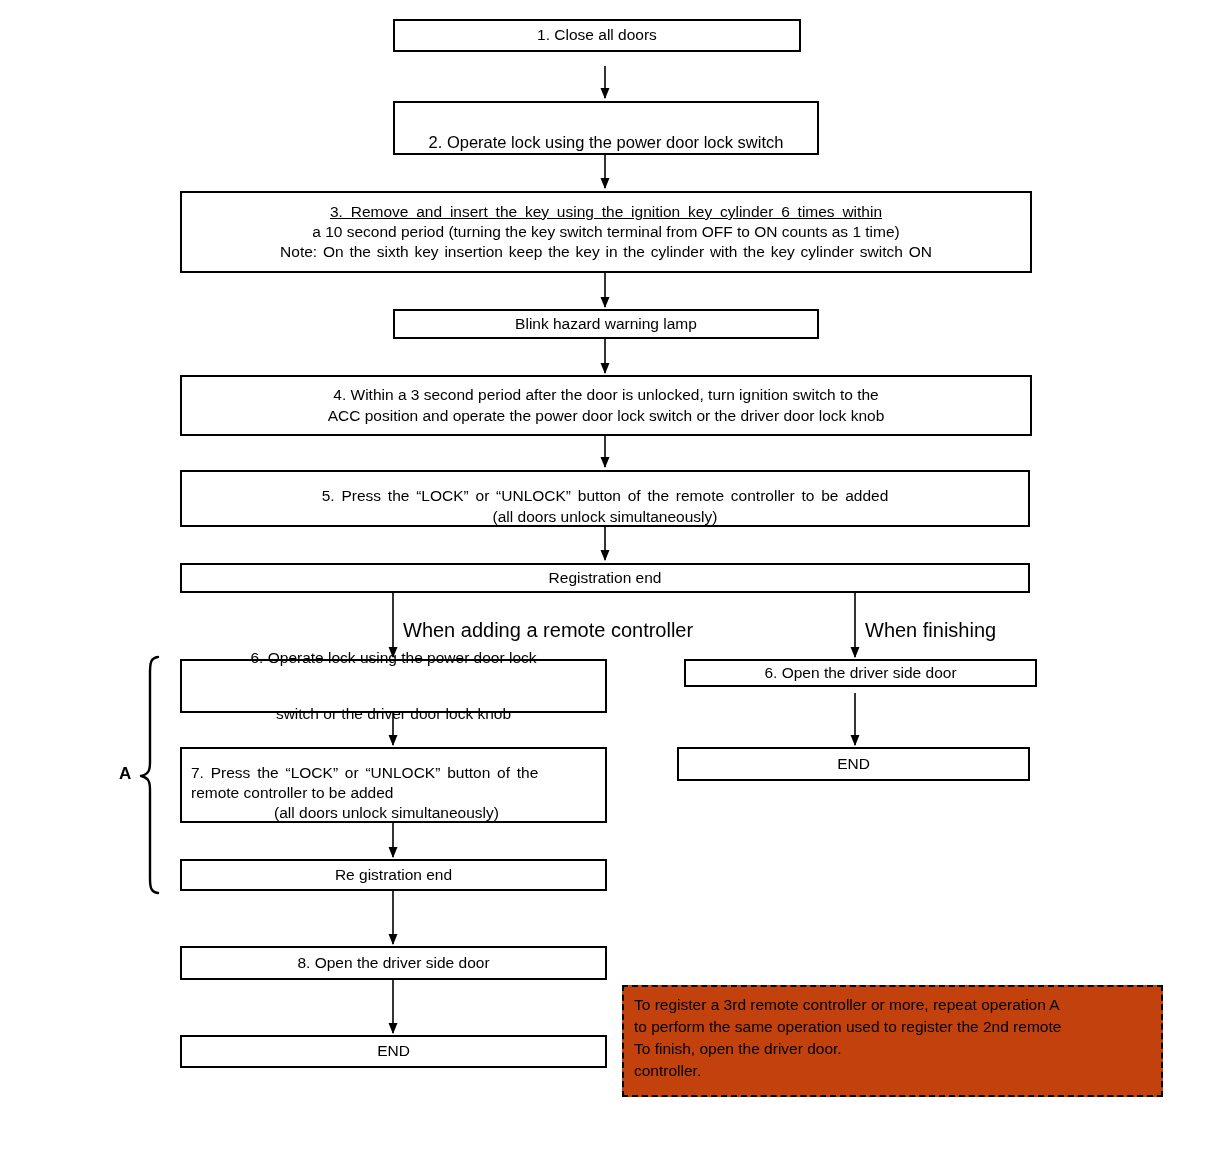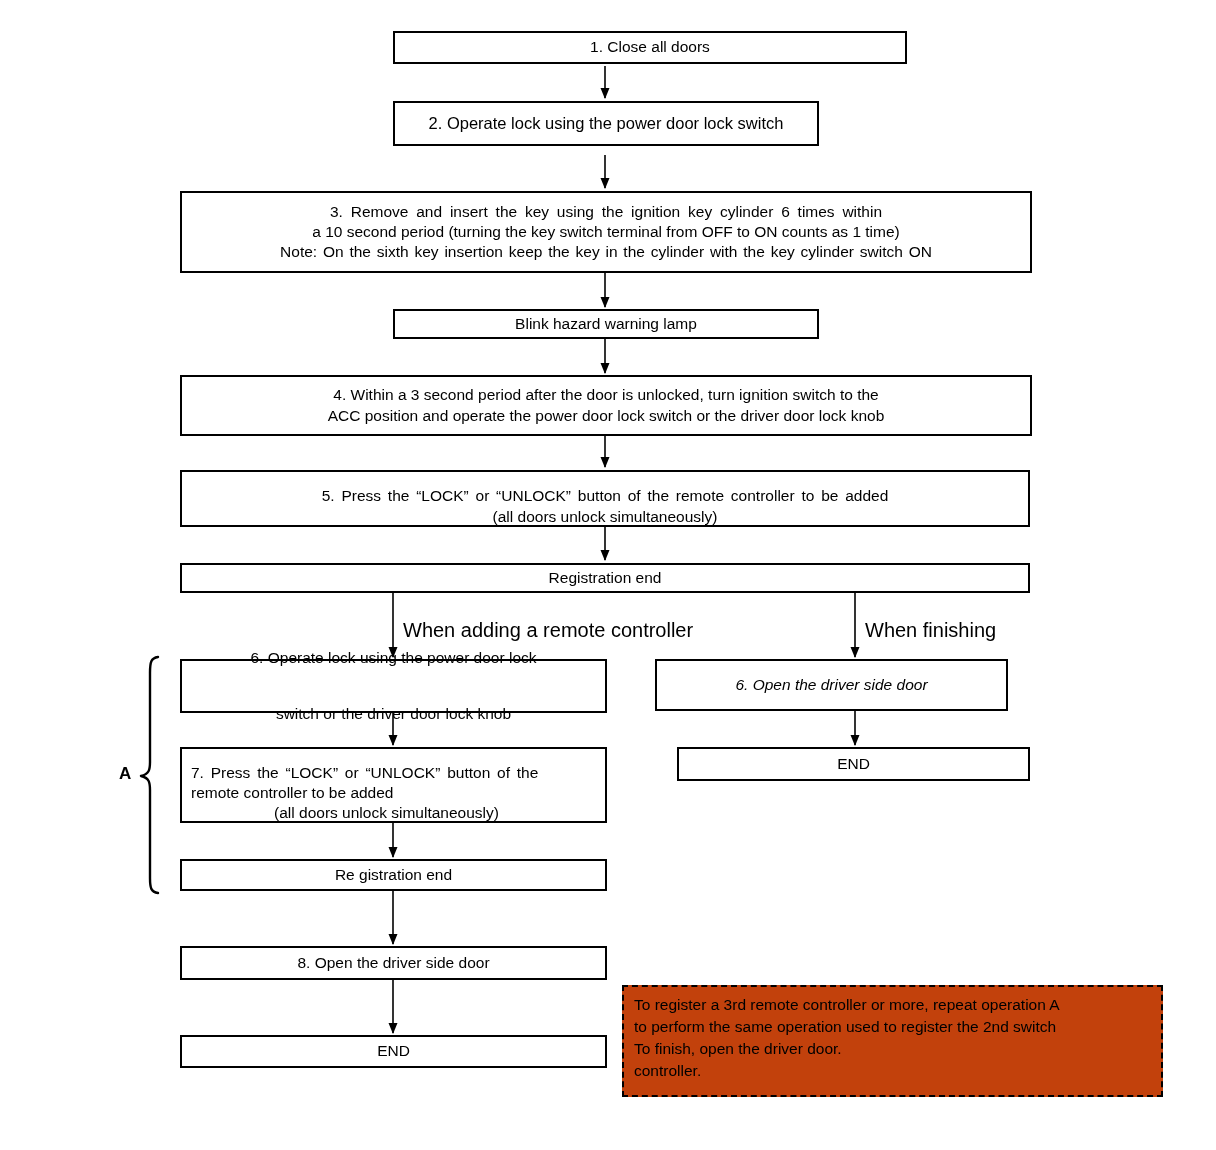--- a/index.html
+++ b/index.html
@@ -23,21 +23,21 @@
     justify-content: center;
     text-align: center;
     font-size: 15.5px;
     line-height: 1.3;
   }
   .node .ln { width: 100%; }
   .node.left-align { align-items: flex-start; text-align: left; padding-left: 9px; padding-right: 23px; }
   .node.left-align .ln.center { text-align: center; }
   .ws1 { word-spacing: 1.5px; }
   .ws2 { word-spacing: 2.5px; margin-top: 16px; }
-  .ws3 { word-spacing: 3.5px; }
+  .ws3 { word-spacing: 3.5px; text-decoration: underline; }
   .edge-label {
     position: absolute;
     font-size: 20px;
     white-space: nowrap;
   }
   .loop-label {
     position: absolute;
     font-size: 17px;
     font-weight: 700;
   }
@@ -80,25 +80,25 @@
       <line x1="855" y1="593" x2="855" y2="657" marker-end="url(#ah)"></line>
       <line x1="393" y1="713" x2="393" y2="745" marker-end="url(#ah)"></line>
       <line x1="393" y1="823" x2="393" y2="857" marker-end="url(#ah)"></line>
       <line x1="393" y1="891" x2="393" y2="944" marker-end="url(#ah)"></line>
       <line x1="393" y1="980" x2="393" y2="1033" marker-end="url(#ah)"></line>
       <line x1="855" y1="693" x2="855" y2="745" marker-end="url(#ah)"></line>
     </g>
     <path d="M 158 657 C 151 658, 150 662, 150 673 L 150 762 C 150 770, 149 774, 141 776 C 149 778, 150 782, 150 790 L 150 878 C 150 888, 151 892, 158 893" fill="none" stroke="#000000" stroke-width="2.4" stroke-linecap="round" stroke-linejoin="round"></path>
   </svg>
 
-  <div class="node" style="left:393px; top:31px; width:514px; height:33px;">
+  <div class="node" style="left:393px; top:19px; width:408px; height:33px;">
     <div class="ln">1. Close all doors</div>
   </div>
 
-  <div class="node" style="left:393px; top:101px; width:426px; height:45px; font-size:16.5px;">
+  <div class="node" style="left:393px; top:101px; width:426px; height:54px; font-size:16.5px;justify-content:flex-end;">
     <div class="ln">2. Operate lock using the power door lock switch</div>
   </div>
 
   <div class="node" style="left:180px; top:191px; width:852px; height:82px;">
     <div class="ln ws3">3. Remove and insert the key using the ignition key cylinder 6 times within</div>
     <div class="ln">a 10 second period (turning the key switch terminal from OFF to ON counts as 1 time)</div>
     <div class="ln ws1">Note: On the sixth key insertion keep the key in the cylinder with the key cylinder switch ON</div>
   </div>
 
   <div class="node" style="left:393px; top:309px; width:426px; height:30px;">
@@ -120,21 +120,21 @@
   </div>
 
   <div class="edge-label" style="left:403px; top:619px;">When adding a remote controller</div>
   <div class="edge-label" style="left:865px; top:619px;">When finishing</div>
 
   <div class="node" style="left:180px; top:659px; width:427px; height:54px;gap:35px;">
     <div class="ln">6. Operate lock using the power door lock</div>
     <div class="ln">switch or the driver door lock knob</div>
   </div>
 
-  <div class="node" style="left:655px; top:659px; width:353px; height:52px;font-style:italic;">
+  <div class="node" style="left:684px; top:659px; width:353px; height:28px;">
     <div class="ln">6. Open the driver side door</div>
   </div>
 
   <div class="node left-align" style="left:180px; top:747px; width:427px; height:76px;">
     <div class="ln ws2">7. Press the “LOCK” or “UNLOCK” button of the</div>
     <div class="ln">remote controller to be added</div>
     <div class="ln center">(all doors unlock simultaneously)</div>
   </div>
 
   <div class="node" style="left:180px; top:859px; width:427px; height:32px;">
@@ -150,18 +150,18 @@
   <div class="node" style="left:180px; top:1035px; width:427px; height:33px;">
     <div class="ln">END</div>
   </div>
 
   <div class="node" style="left:677px; top:747px; width:353px; height:34px;">
     <div class="ln">END</div>
   </div>
 
   <div class="note" style="left:622px; top:985px; width:541px; height:112px;">
     <div>To register a 3rd remote controller or more, repeat operation A</div>
-    <div>to perform the same operation used to register the 2nd switch</div>
+    <div>to perform the same operation used to register the 2nd remote</div>
     <div>To finish, open the driver door.</div>
     <div>controller.</div>
   </div>
 
 </div>
 
 </body></html>

